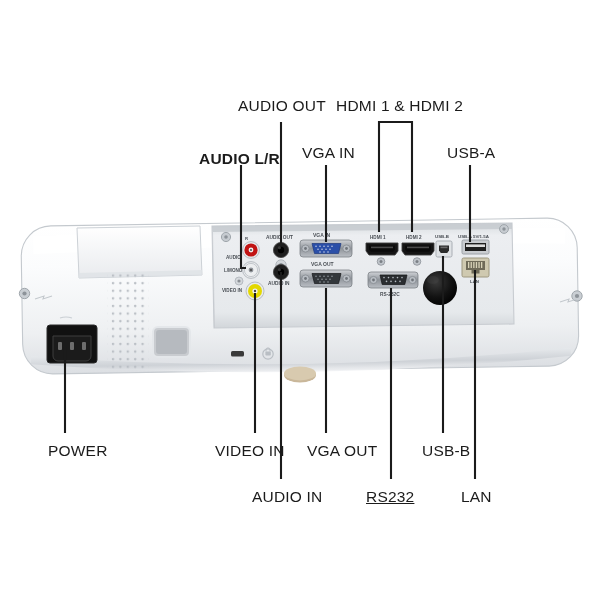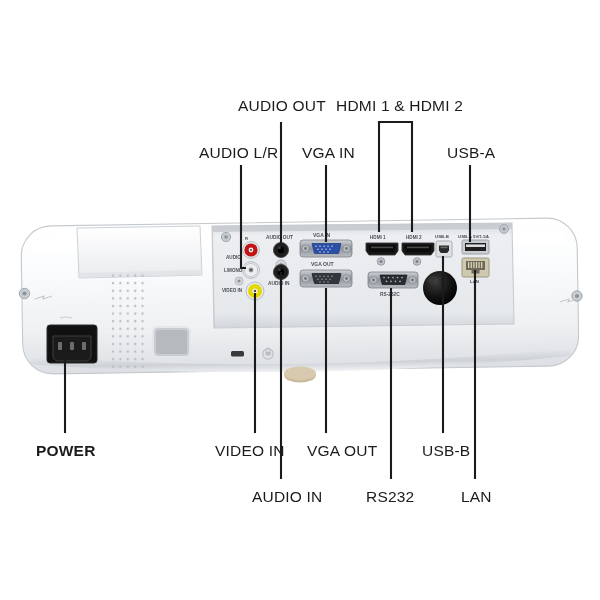--- a/index.html
+++ b/index.html
@@ -339,28 +339,28 @@
 
       <line x1="391" y1="288" x2="391" y2="479"></line>
 
       <line x1="475" y1="270" x2="475" y2="479"></line>
     </g>
   </svg>
 
   <div>
     <div class="callout-label" style="left:238px;top:98px;">AUDIO OUT</div>
     <div class="callout-label" style="left:336px;top:98px;">HDMI 1 &amp; HDMI 2</div>
-    <div class="callout-label" style="left:199px;top:145px;">AUDIO L/R</div>
+    <div class="callout-label" style="left:199px;top:151px;font-weight:bold;">AUDIO L/R</div>
     <div class="callout-label" style="left:302px;top:145px;">VGA IN</div>
     <div class="callout-label" style="left:447px;top:145px;text-align:right;">USB-A</div>
   </div>
 
   <div>
-    <div class="callout-label" style="left:36px;top:443px;font-weight:bold;">POWER</div>
+    <div class="callout-label" style="left:48px;top:443px;">POWER</div>
     <div class="callout-label" style="left:215px;top:443px;">VIDEO IN</div>
     <div class="callout-label" style="left:307px;top:443px;">VGA OUT</div>
     <div class="callout-label" style="left:422px;top:443px;">USB-B</div>
     <div class="callout-label" style="left:252px;top:489px;">AUDIO IN</div>
-    <div class="callout-label" style="left:366px;top:489px;">RS232</div>
+    <div class="callout-label" style="left:366px;top:489px;text-decoration:underline;">RS232</div>
     <div class="callout-label" style="left:461px;top:489px;">LAN</div>
   </div>
 
 </div>
 
 </body></html>

